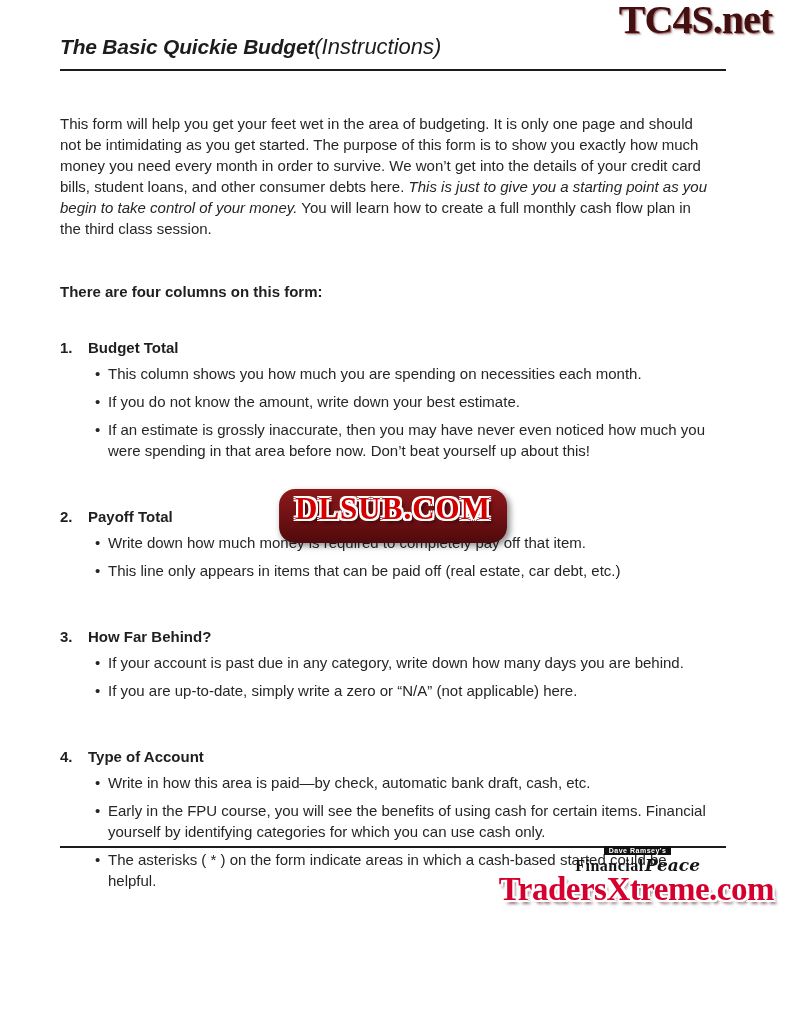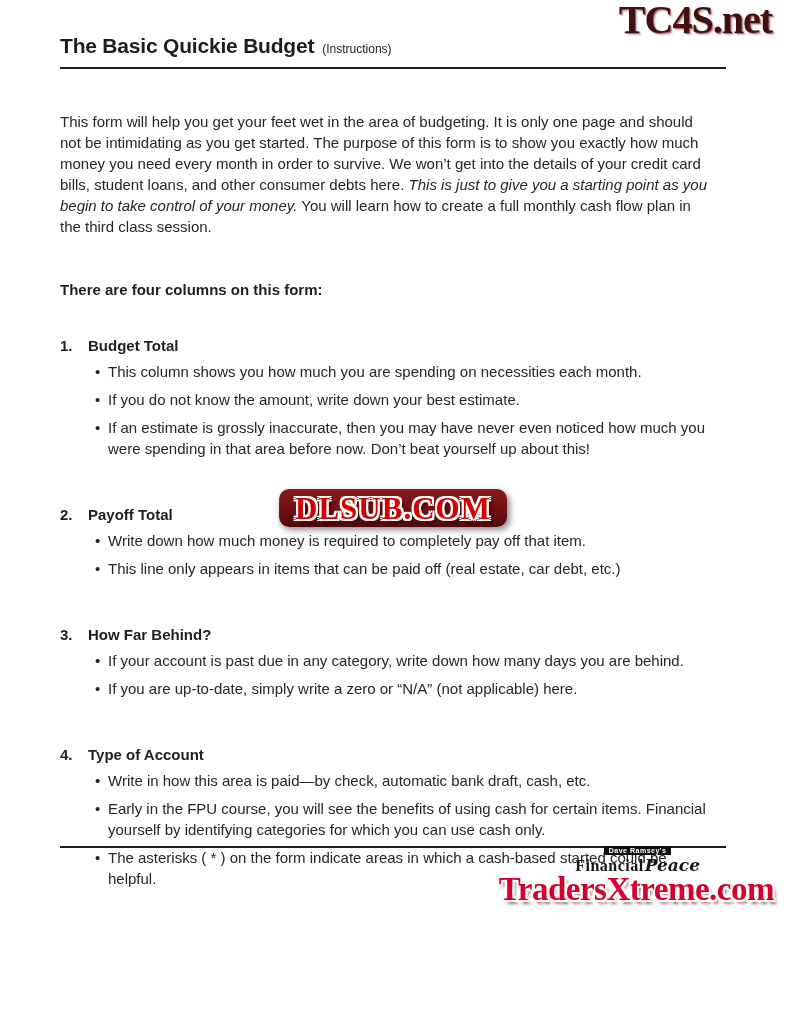--- a/index.html
+++ b/index.html
@@ -9,23 +9,23 @@
     height: 910px;
     background: #ffffff;
     font-family: "Liberation Sans", sans-serif;
     color: #222222;
     overflow: hidden;
     margin: 0 auto;
   }
   .content { padding: 30px 60px 0 60px; }
 
   
-  .title-row { display: flex; align-items: baseline; gap: 8px; margin-top: 4px; }
+  .title-row { display: flex; align-items: baseline; gap: 0; margin-top: 4px; font-style: italic; }
   .title { font-size: 21px; font-weight: bold; letter-spacing: -0.2px; color: #1d1d1d; }
-  .subtitle { font-size: 12px; font-weight: normal; color: #1d1d1d; }
+  .subtitle { font-size: 22px; font-weight: normal; color: #1d1d1d; }
   .rule { border-top: 2px solid #1c1c1c; margin-top: 9px; }
 
   
   .wm-tc4s {
     position: absolute; top: 0px; right: 14px;
     font-family: "Liberation Serif", serif;
     font-weight: bold; font-size: 40px; line-height: 1;
     color: #431012;
     text-shadow: 1px 1px 0 rgba(150, 35, 35, 0.55), 2px 2px 2px rgba(0,0,0,0.25);
     letter-spacing: -1px;
@@ -50,22 +50,22 @@
   .bullet {
     display: flex; margin-top: 7px; font-size: 15px; line-height: 21px; color: #262626;
   }
   .bullet .dot { width: 13px; flex: 0 0 13px; margin-left: 35px; }
   .bullet .btxt { max-width: 600px; }
 
   
   .wm-badge {
     position: absolute; top: 489px; left: 50%; transform: translateX(-50%);
     background: linear-gradient(180deg, #8d181b 0%, #6e1013 55%, #4f0a0c 100%);
-    border-radius: 10px;
-    padding: 2px 16px 0 16px;
+    border-radius: 16px;
+    padding: 2px 16px 16px 16px;
     box-shadow: 2px 3px 6px rgba(0,0,0,0.45);
   }
   .wm-badge span {
     font-family: "Liberation Serif", serif;
     font-weight: bold; font-size: 31px; letter-spacing: 1px;
     color: #d40000;
     text-shadow:
       -2px -2px 0 #ffffff, 2px -2px 0 #ffffff, -2px 2px 0 #ffffff, 2px 2px 0 #ffffff,
       0 -2px 0 #ffffff, 0 2px 0 #ffffff, -2px 0 0 #ffffff, 2px 0 0 #ffffff,
       4px 4px 3px rgba(40,0,0,0.6);

